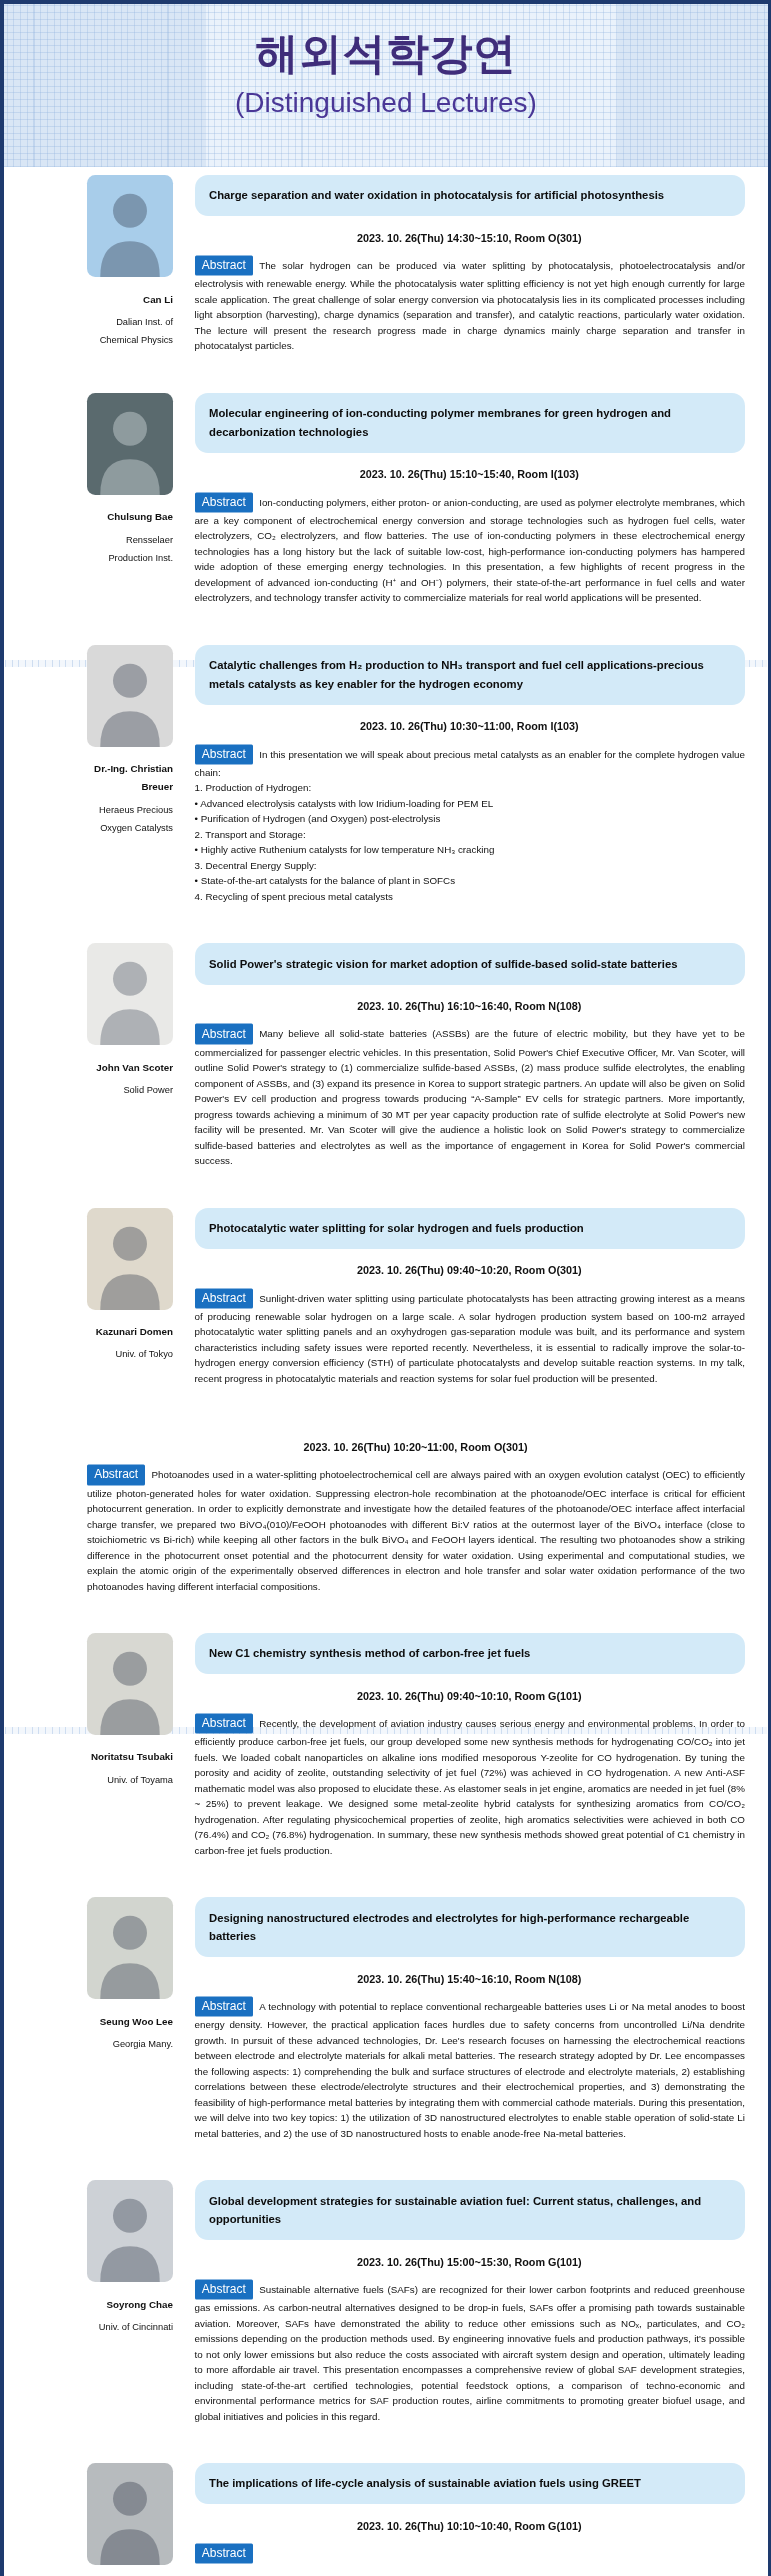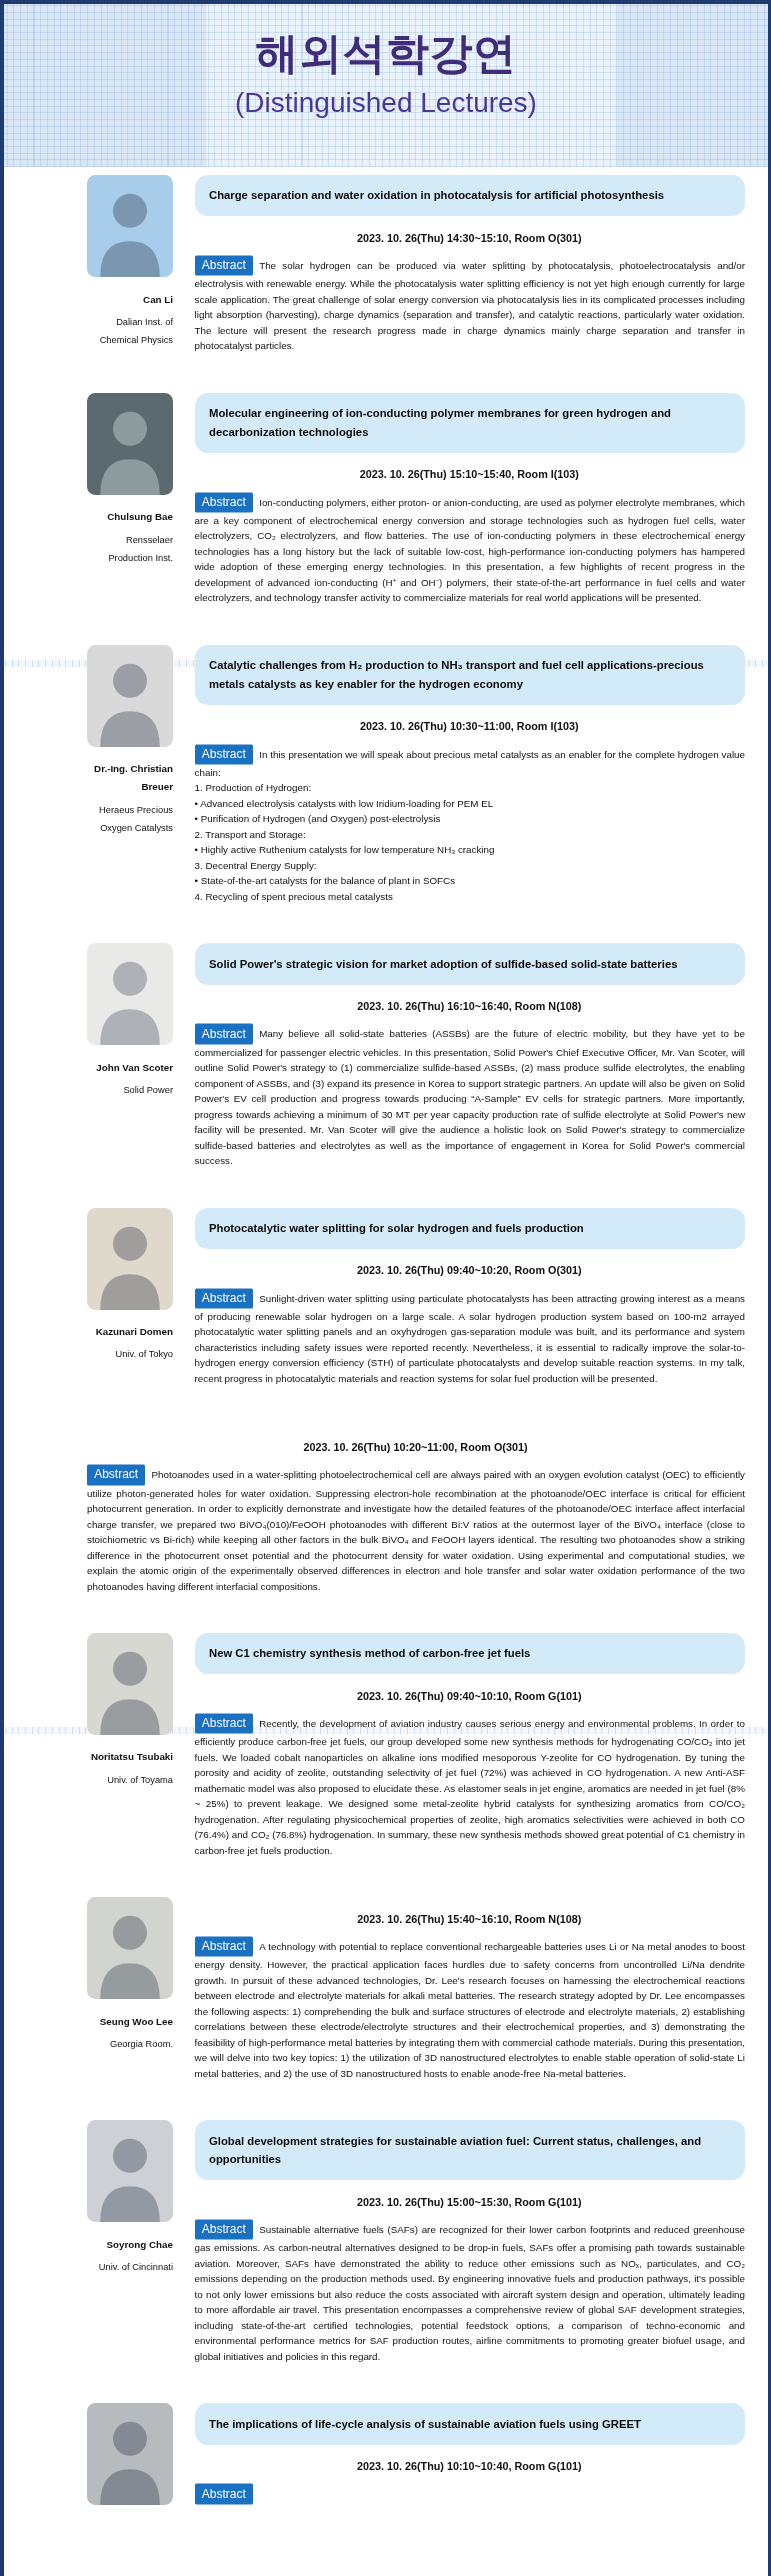--- a/index.html
+++ b/index.html
@@ -202,23 +202,24 @@
 
 <section class="entry">
   <div class="speaker">
     <div class="photo" style="background: rgb(210, 213, 207);">
       <svg viewBox="0 0 100 120" preserveAspectRatio="xMidYMax meet">
           <circle cx="50" cy="42" r="20" fill="rgba(40,50,65,.35)"></circle>
           <path d="M15 120 Q15 78 50 78 Q85 78 85 120 Z" fill="rgba(40,50,65,.35)"></path>
         </svg>
     </div>
     <div class="speaker-name">Seung Woo Lee</div>
-    <div class="speaker-affil">Georgia Room.</div>
-  </div>
-  <div class="content">
+    <div class="speaker-affil">Georgia Many.</div>
+  </div>
+  <div class="content">
+    <div class="title-bar">Designing nanostructured electrodes and electrolytes for high-performance rechargeable batteries</div>
     <div class="datetime">2023. 10. 26(Thu) 15:40~16:10, Room N(108)</div>
     <p class="abstract"><span class="badge">Abstract</span><span class="abstract-text">A technology with potential to replace conventional rechargeable batteries uses Li or Na metal anodes to boost energy density. However, the practical application faces hurdles due to safety concerns from uncontrolled Li/Na dendrite growth. In pursuit of these advanced technologies, Dr. Lee's research focuses on harnessing the electrochemical reactions between electrode and electrolyte materials for alkali metal batteries. The research strategy adopted by Dr. Lee encompasses the following aspects: 1) comprehending the bulk and surface structures of electrode and electrolyte materials, 2) establishing correlations between these electrode/electrolyte structures and their electrochemical properties, and 3) demonstrating the feasibility of high-performance metal batteries by integrating them with commercial cathode materials. During this presentation, we will delve into two key topics: 1) the utilization of 3D nanostructured electrolytes to enable stable operation of solid-state Li metal batteries, and 2) the use of 3D nanostructured hosts to enable anode-free Na-metal batteries.</span></p>
   </div>
 </section>
 
 <section class="entry">
   <div class="speaker">
     <div class="photo" style="background: rgb(205, 209, 214);">
       <svg viewBox="0 0 100 120" preserveAspectRatio="xMidYMax meet">
           <circle cx="50" cy="42" r="20" fill="rgba(40,50,65,.35)"></circle>

